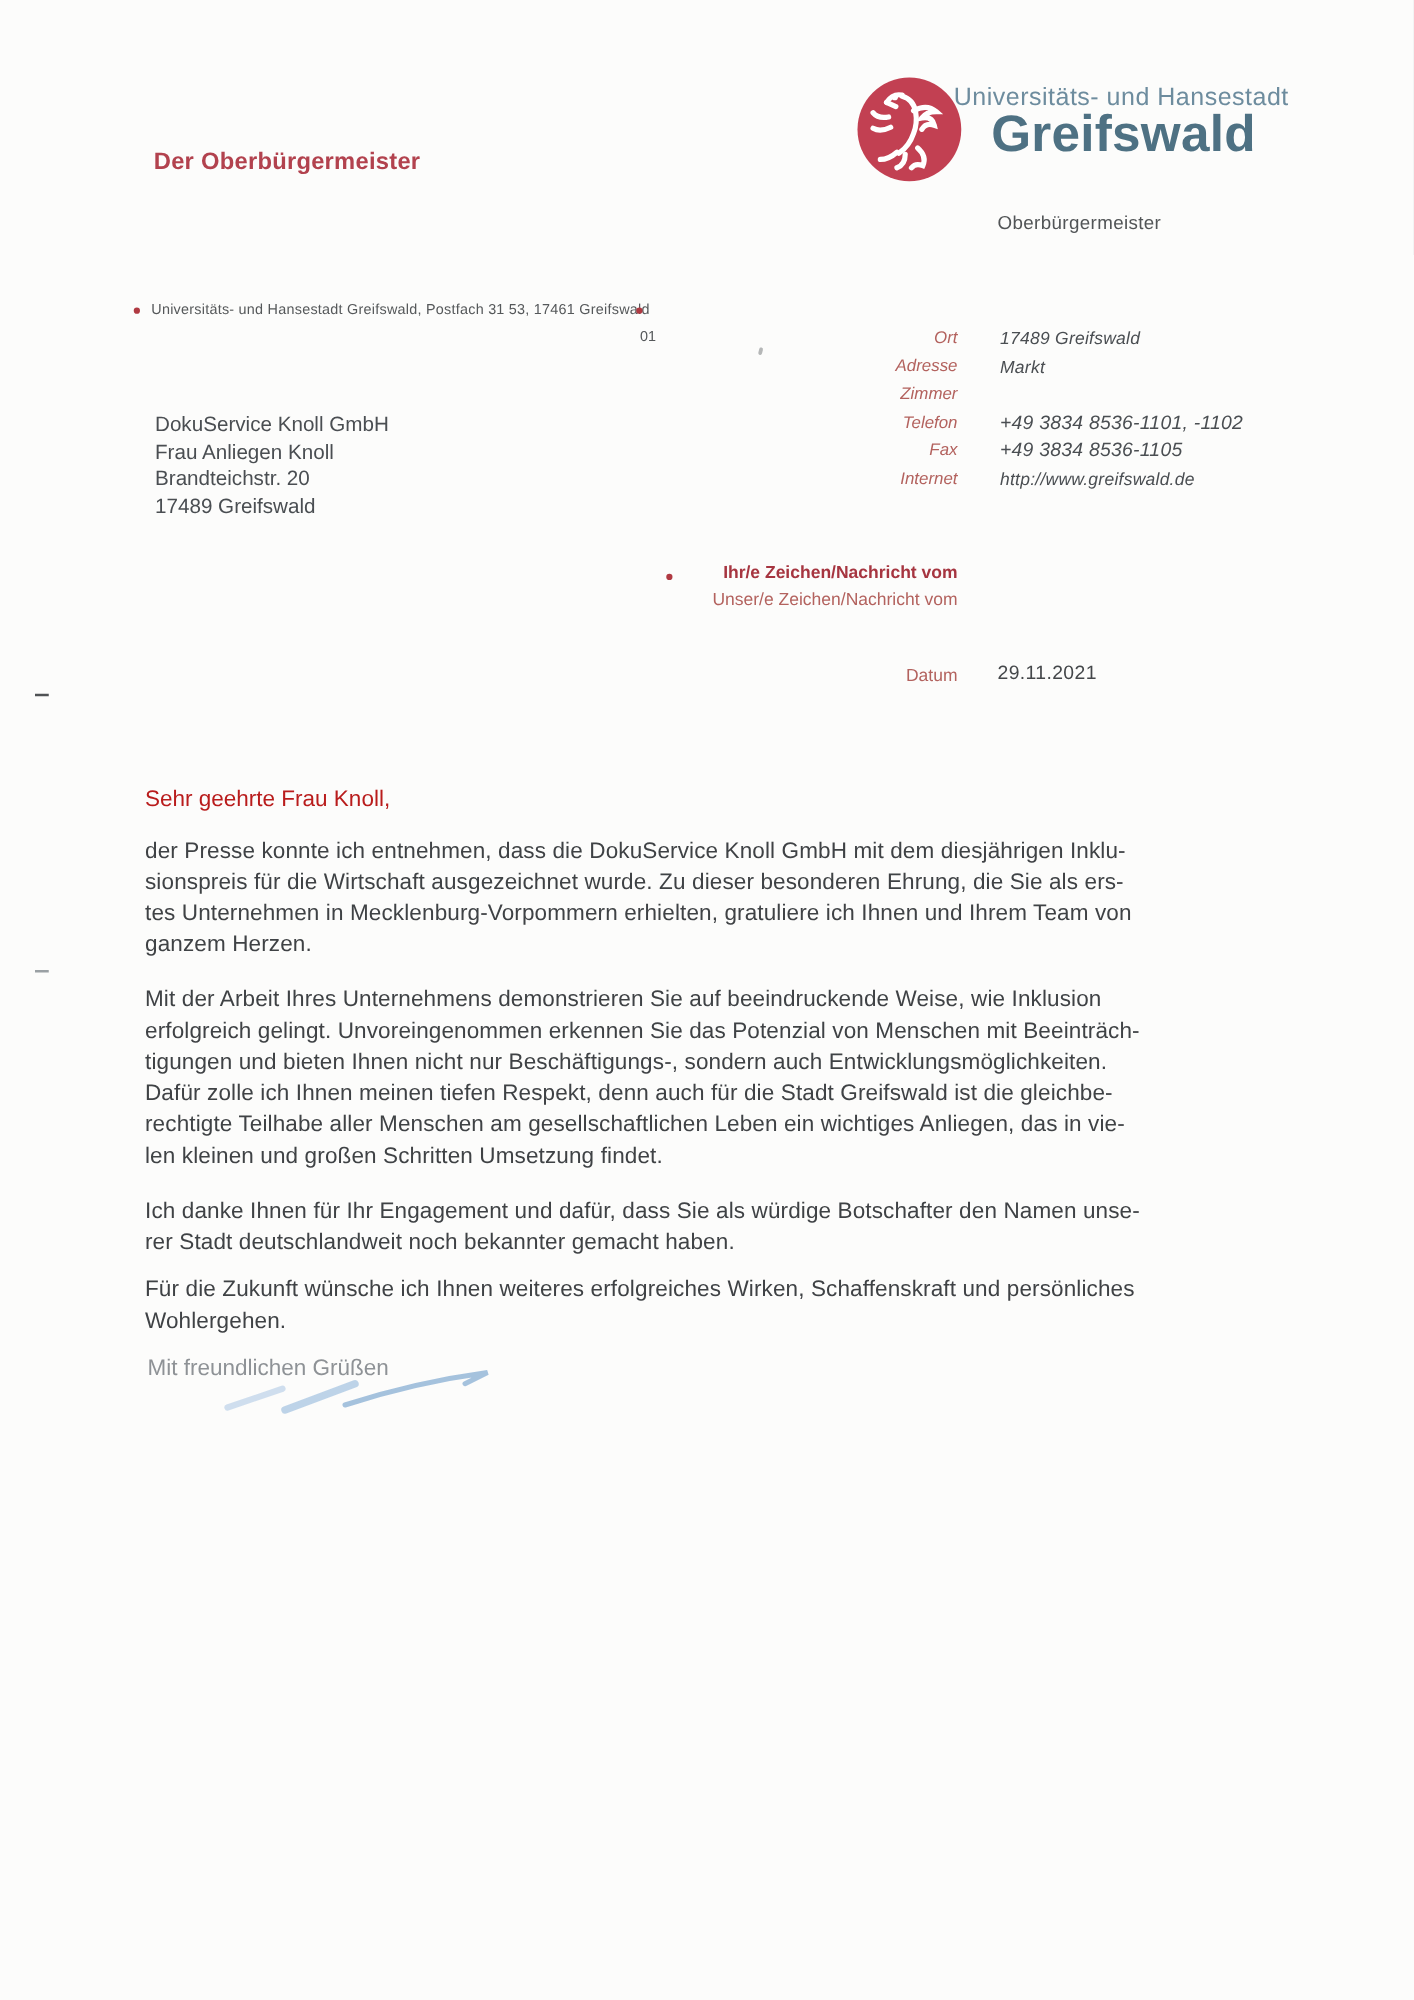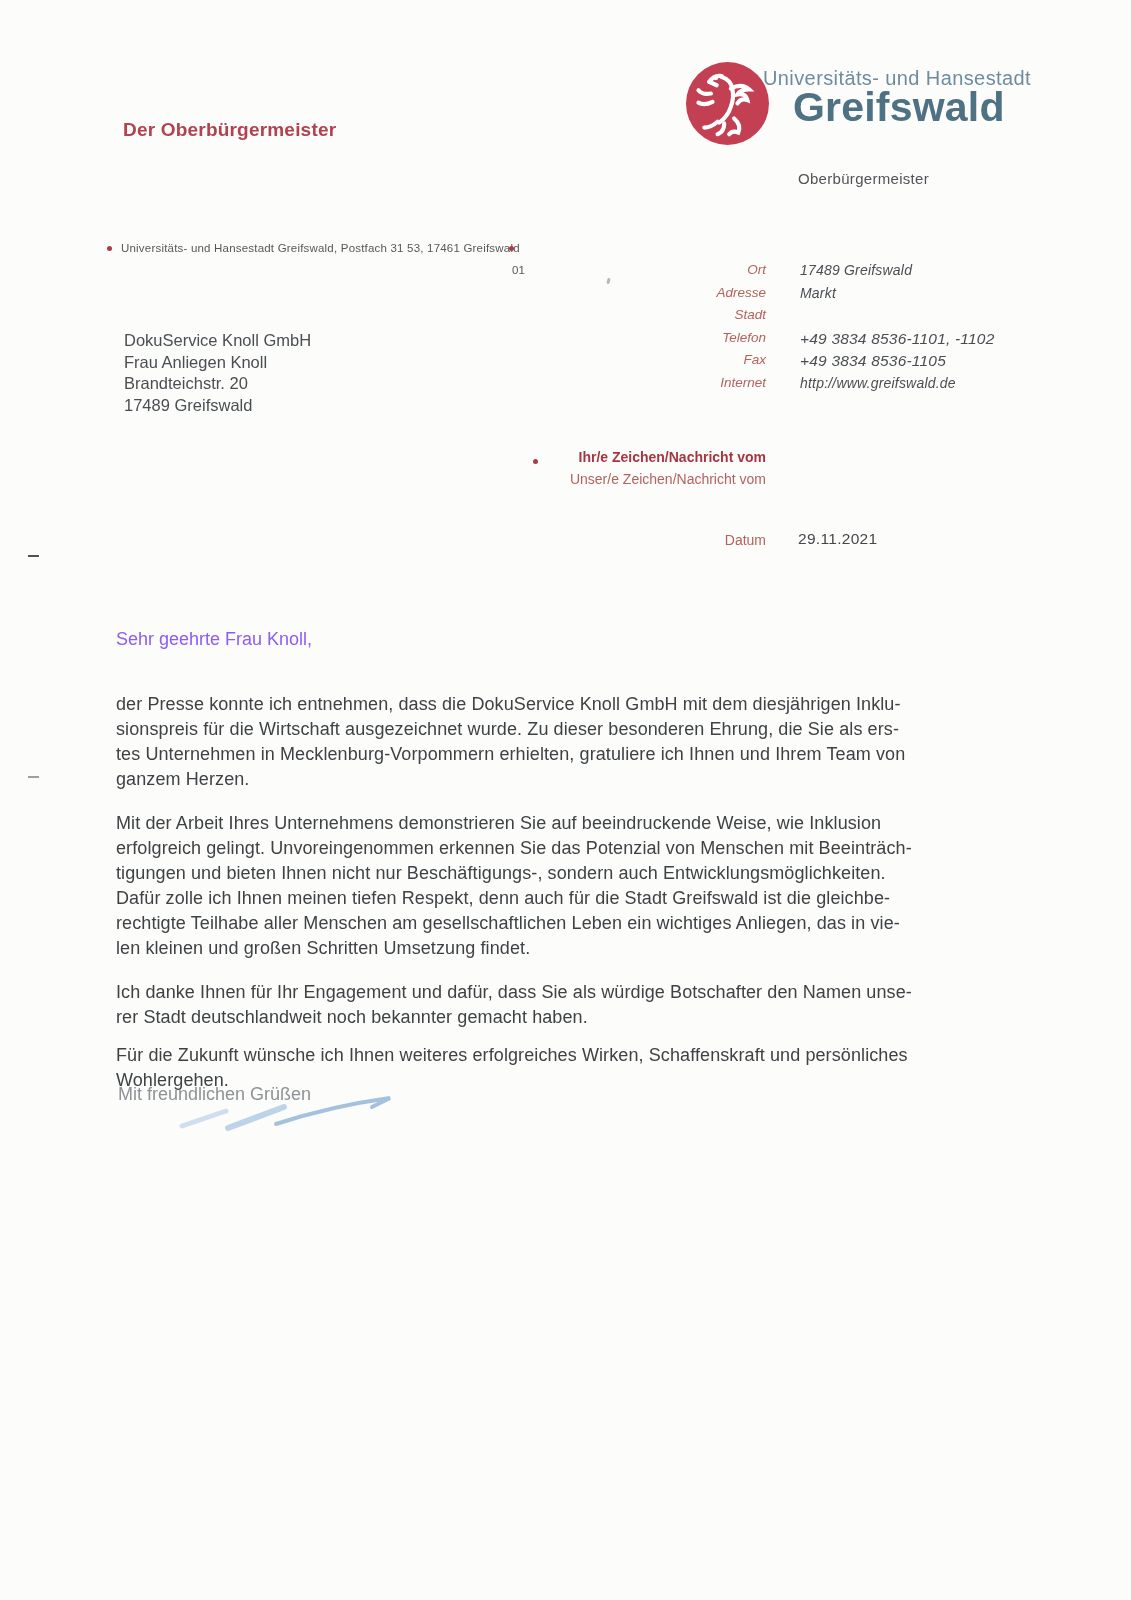--- a/index.html
+++ b/index.html
@@ -79,26 +79,26 @@
     position:absolute;left:798px;top:530px;
     font-size:15.5px;color:#44474a;letter-spacing:.3px;
   }
   
   .fold{position:absolute;left:28px;width:11px;height:2px;background:#4f5254;}
   .fold.f1{top:555px;}
   .fold.f2{top:776px;background:#9aa0a4;}
   
   .salutation{
     position:absolute;left:116px;top:629px;
-    font-size:18px;color:#8b5cf6;
+    font-size:18px;color:#b91c1c;
   }
   .para{
     position:absolute;left:116px;width:930px;
     font-size:18px;line-height:25px;color:#3f4245;
-    white-space:pre-line;letter-spacing:.1px;margin-top:24px;
+    white-space:pre-line;letter-spacing:.1px;
   }
   .p1{top:668px;} .p2{top:787px;} .p3{top:956px;} .p4{top:1019px;}
   .closing{
     position:absolute;left:118px;top:1084px;
     font-size:18px;color:#8e9296;
   }
   .signature{position:absolute;left:168px;top:1092px;width:250px;height:42px;}
 </style>
 </head>
 <body>
@@ -145,21 +145,21 @@
   <div class="contact-col">
     <div class="c-row">
       <span class="c-label">Ort</span>
       <span class="c-value">17489 Greifswald</span>
     </div>
     <div class="c-row">
       <span class="c-label">Adresse</span>
       <span class="c-value">Markt</span>
     </div>
     <div class="c-row">
-      <span class="c-label">Stadt</span>
+      <span class="c-label">Zimmer</span>
       <span class="c-value"></span>
     </div>
     <div class="c-row big">
       <span class="c-label">Telefon</span>
       <span class="c-value">+49 3834 8536-1101, -1102</span>
     </div>
     <div class="c-row big">
       <span class="c-label">Fax</span>
       <span class="c-value">+49 3834 8536-1105</span>
     </div>

